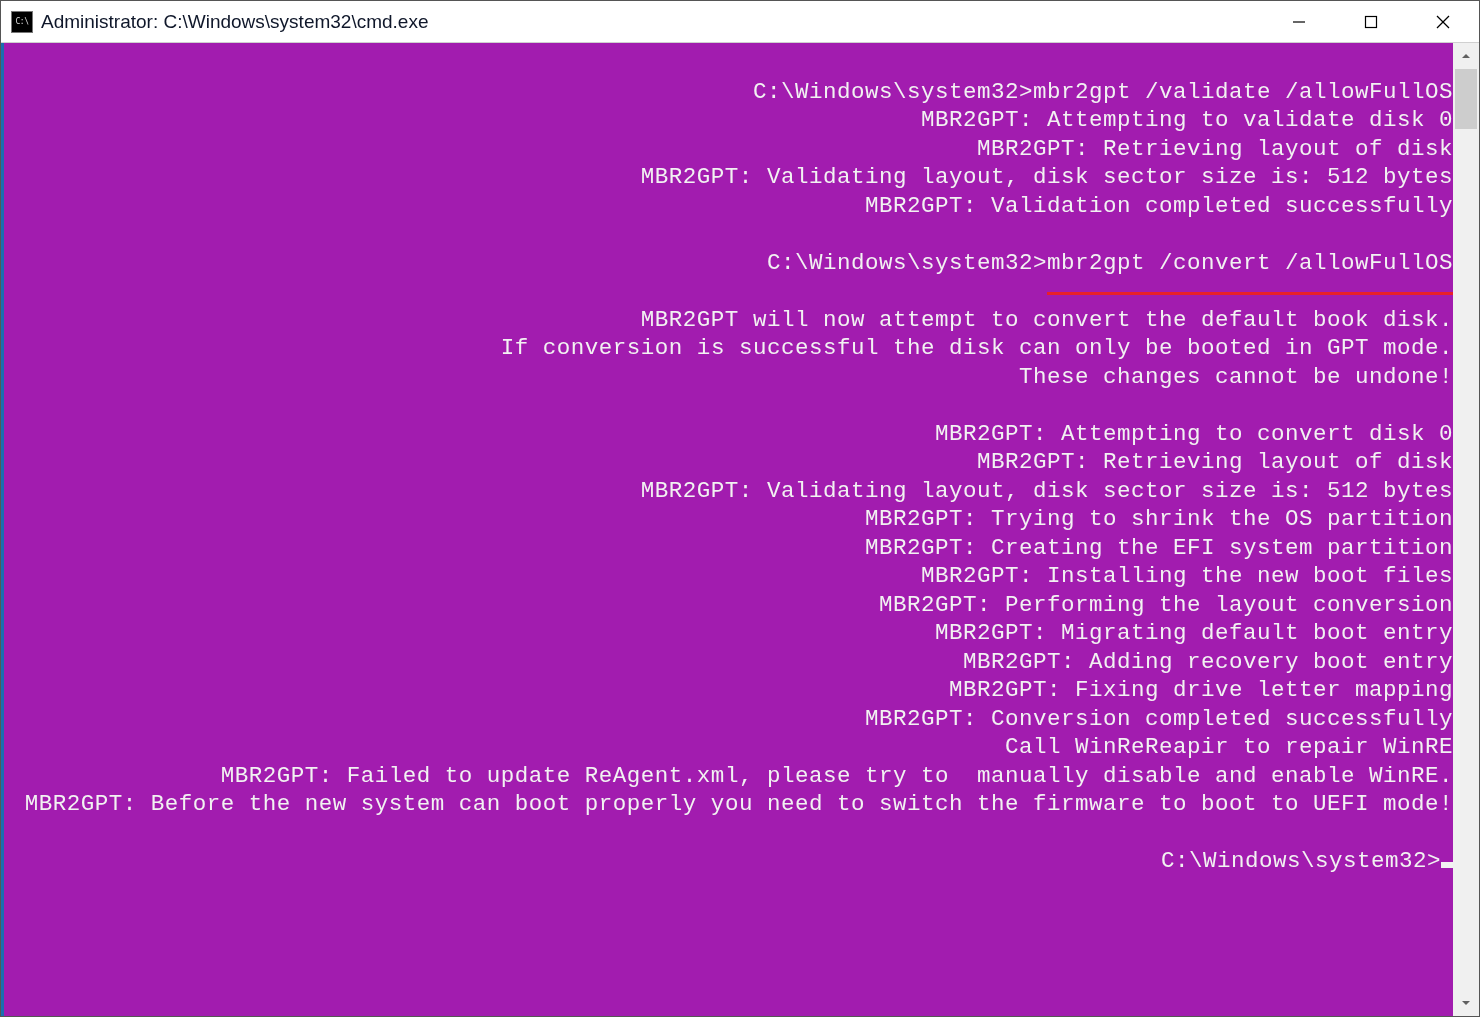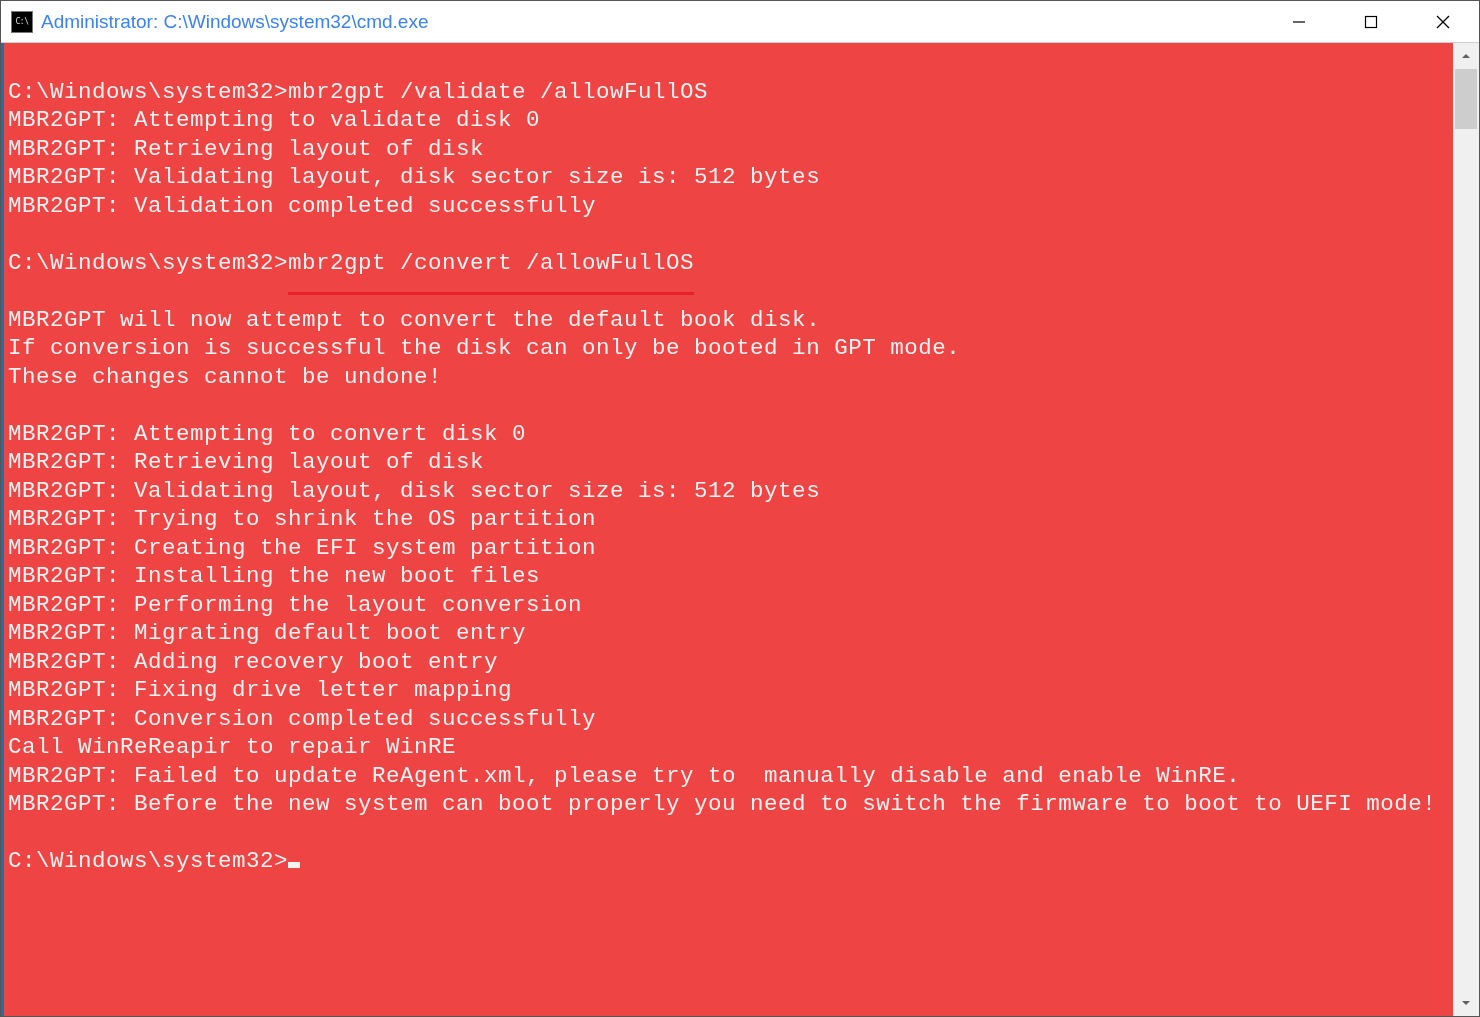--- a/index.html
+++ b/index.html
@@ -36,21 +36,21 @@
   .app-icon::after {
     content: "C:\\";
     color: #ddd;
     font-size: 8px;
     font-family: Consolas, monospace;
     letter-spacing: -0.5px;
   }
   .title-text {
     flex: 0 1 auto;
     font-size: 19px;
-    color: #3b82f6;
+    color: #0f172a;
     white-space: nowrap;
   }
   .title-spacer { flex: 1 1 auto; }
   .win-controls { display: flex; height: 100%; }
   .win-btn {
     width: 72px;
     height: 100%;
     display: flex;
     align-items: center;
     justify-content: center;
@@ -59,32 +59,33 @@
   .win-btn svg { width: 14px; height: 14px; stroke: #000; stroke-width: 1.2; fill: none; }
 
   
   .client {
     flex: 1 1 auto;
     display: flex;
     min-height: 0;
   }
   .console {
     flex: 1 1 auto;
-    background: #ef4444;
+    background: #a21caf;
     color: #f2f2f2;
     font-family: Consolas, "Courier New", monospace;
     font-size: 22.5px;
     line-height: 28.5px;
     letter-spacing: 0.5px;
     padding: 6px 0 0 4px;
     white-space: pre-wrap;
     word-break: break-all;
     overflow-y: hidden;
     border-left: 3px solid #1a6fb0; 
     position: relative;
+    text-align: right;
   }
   .prompt .cmd.underlined {
     border-bottom: 3px solid #e8202a;
     padding-bottom: 16px;
   }
   .cursor {
     display: inline-block;
     width: 12px;
     height: 6px;
     margin-bottom: -1px;

